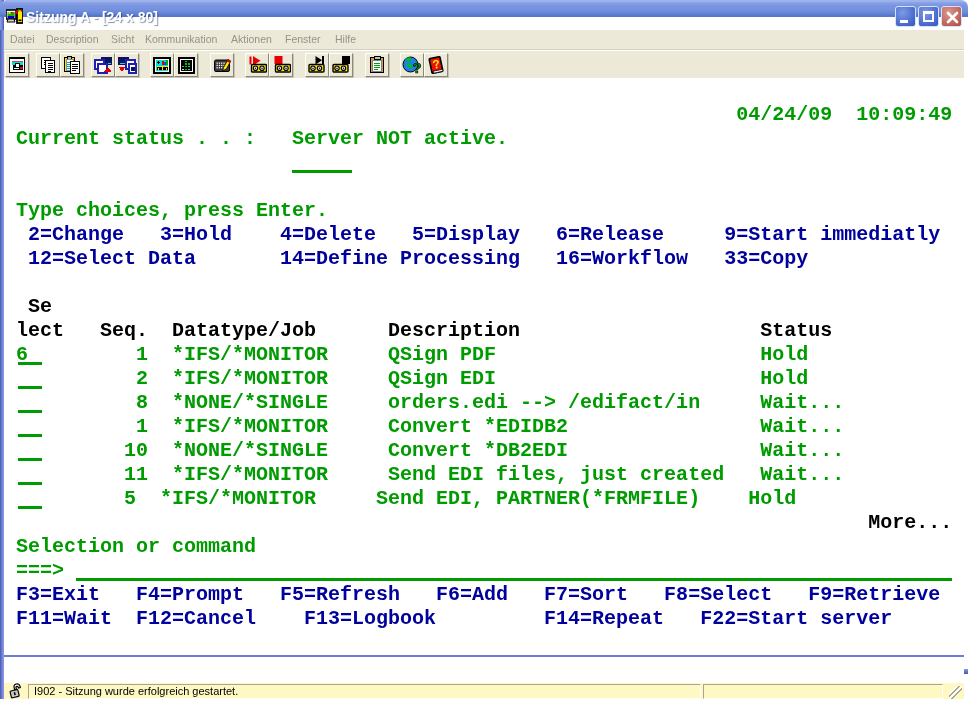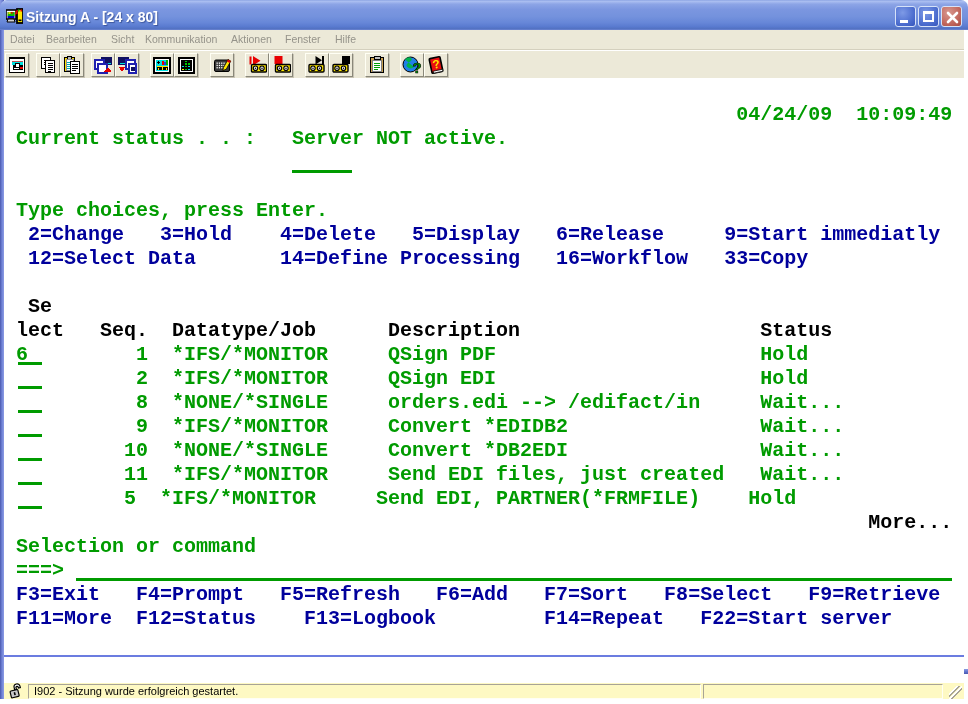--- a/index.html
+++ b/index.html
@@ -1,16 +1,16 @@
 <!DOCTYPE html>
 <html><head><meta charset="utf-8"><style>
 *{margin:0;padding:0;box-sizing:border-box}
 html,body{width:968px;height:704px;background:#fff;overflow:hidden}
 #win{position:absolute;left:0;top:0;width:968px;height:704px}
-#title{position:absolute;left:0;top:0;width:968px;height:30px;border-radius:7px 7px 0 0;
+#title{position:absolute;left:0;top:0;width:968px;height:17px;border-radius:7px 7px 0 0;
  background:linear-gradient(180deg,#8ea6e4 0%,#a9bdf0 5%,#8ca4e6 14%,#7b96e0 32%,#7492dd 55%,#6787d8 75%,#5a7bd0 88%,#5271c2 96%,#7088d4 100%);}
 #title .txt{position:absolute;left:26px;top:9px;color:#fff;font:bold 14px/17px "Liberation Sans",sans-serif;text-shadow:1px 1px 1px rgba(20,40,100,.5)}
 #ticon{position:absolute;left:6px;top:8px}
 .cap{position:absolute;top:6px;width:21px;height:21px;border-radius:3px;border:1px solid #d6e2f8}
 #bmin{left:895px;background:radial-gradient(circle at 35% 30%,#7e9ae6,#4e6fd0 60%,#3556bc)}
 #bmax{left:918px;background:radial-gradient(circle at 35% 30%,#7e9ae6,#4e6fd0 60%,#3556bc)}
 #bcls{left:941px;background:radial-gradient(circle at 35% 30%,#d89890,#c2685e 60%,#a84a40)}
 #bmin i{position:absolute;left:4px;top:13px;width:8px;height:3px;background:#fff}
 #bmax i{position:absolute;left:4px;top:4px;width:11px;height:11px;border:2px solid #fff;border-top-width:3px}
 #bcls svg{position:absolute;left:2px;top:2px}
@@ -61,21 +61,21 @@
         <i></i>
       </div>
 <div class="cap" id="bcls">
         <svg width="17" height="17" viewBox="0 0 17 17">
           <path d="M4 4l9 9M13 4l-9 9" stroke="#fff" stroke-width="2.6" stroke-linecap="round"></path>
         </svg>
       </div>
     </div>
 <div id="menu">
       <span style="left:6px">Datei</span>
-      <span style="left:42px">Bearbeiten</span>
+      <span style="left:42px">Description</span>
       <span style="left:107px">Sicht</span>
       <span style="left:141px">Kommunikation</span>
       <span style="left:227px">Aktionen</span>
       <span style="left:281px">Fenster</span>
       <span style="left:331px">Hilfe</span>
     </div>
 <div id="tbar">
 <div class="tb" style="left:1px">
         <svg width="20" height="20" viewBox="0 0 20 20" shape-rendering="crispEdges">
           <rect x="2.5" y="3" width="15" height="14.5" fill="#fff" stroke="#000" stroke-width="1.8"></rect>
@@ -258,29 +258,29 @@
 <pre class="r" style="top:103px">                                                             <i class="g">04/24/09  10:09:49</i></pre>
 <pre class="r" style="top:127px"> <i class="g">Current status . . :   Server NOT active.</i></pre>
 <pre class="r" style="top:199px"> <i class="g">Type choices, press Enter.</i></pre>
 <pre class="r" style="top:223px">  <i class="b">2=Change   3=Hold    4=Delete   5=Display   6=Release     9=Start immediatly</i></pre>
 <pre class="r" style="top:247px">  <i class="b">12=Select Data       14=Define Processing   16=Workflow   33=Copy</i></pre>
 <pre class="r" style="top:295px">  <i class="k">Se</i></pre>
 <pre class="r" style="top:319px"> <i class="k">lect   Seq.  Datatype/Job      Description                    Status</i></pre>
 <pre class="r" style="top:343px"> <i class="g">6         1  *IFS/*MONITOR     QSign PDF                      Hold</i></pre>
 <pre class="r" style="top:367px"> <i class="g">          2  *IFS/*MONITOR     QSign EDI                      Hold</i></pre>
 <pre class="r" style="top:391px"> <i class="g">          8  *NONE/*SINGLE     orders.edi --&gt; /edifact/in     Wait...</i></pre>
-<pre class="r" style="top:415px"> <i class="g">          9  *IFS/*MONITOR     Convert *EDIDB2                Wait...</i></pre>
+<pre class="r" style="top:415px"> <i class="g">          1  *IFS/*MONITOR     Convert *EDIDB2                Wait...</i></pre>
 <pre class="r" style="top:439px"> <i class="g">         10  *NONE/*SINGLE     Convert *DB2EDI                Wait...</i></pre>
 <pre class="r" style="top:463px"> <i class="g">         11  *IFS/*MONITOR     Send EDI files, just created   Wait...</i></pre>
 <pre class="r" style="top:487px"> <i class="g">         5  *IFS/*MONITOR     Send EDI, PARTNER(*FRMFILE)    Hold</i></pre>
 <pre class="r" style="top:535px"> <i class="g">Selection or command</i></pre>
 <pre class="r" style="top:511px">                                                                        <i class="k">More...</i></pre>
 <pre class="r" style="top:559px"> <i class="g">===&gt;</i></pre>
 <pre class="r" style="top:583px"> <i class="b">F3=Exit   F4=Prompt   F5=Refresh   F6=Add   F7=Sort   F8=Select   F9=Retrieve</i></pre>
-<pre class="r" style="top:607px"> <i class="b">F11=More  F12=Status    F13=Logbook         F14=Repeat   F22=Start server</i></pre>
+<pre class="r" style="top:607px"> <i class="b">F11=Wait  F12=Cancel    F13=Logbook         F14=Repeat   F22=Start server</i></pre>
 <div class="u" style="left:292px;top:170px;width:60px"></div>
 <div class="u" style="left:76px;top:578px;width:876px"></div>
 <div class="u" style="left:18px;top:362px;width:24px"></div>
 <div class="u" style="left:18px;top:386px;width:24px"></div>
 <div class="u" style="left:18px;top:410px;width:24px"></div>
 <div class="u" style="left:18px;top:434px;width:24px"></div>
 <div class="u" style="left:18px;top:458px;width:24px"></div>
 <div class="u" style="left:18px;top:482px;width:24px"></div>
 <div class="u" style="left:18px;top:506px;width:24px"></div>
 <div id="oia"></div>

